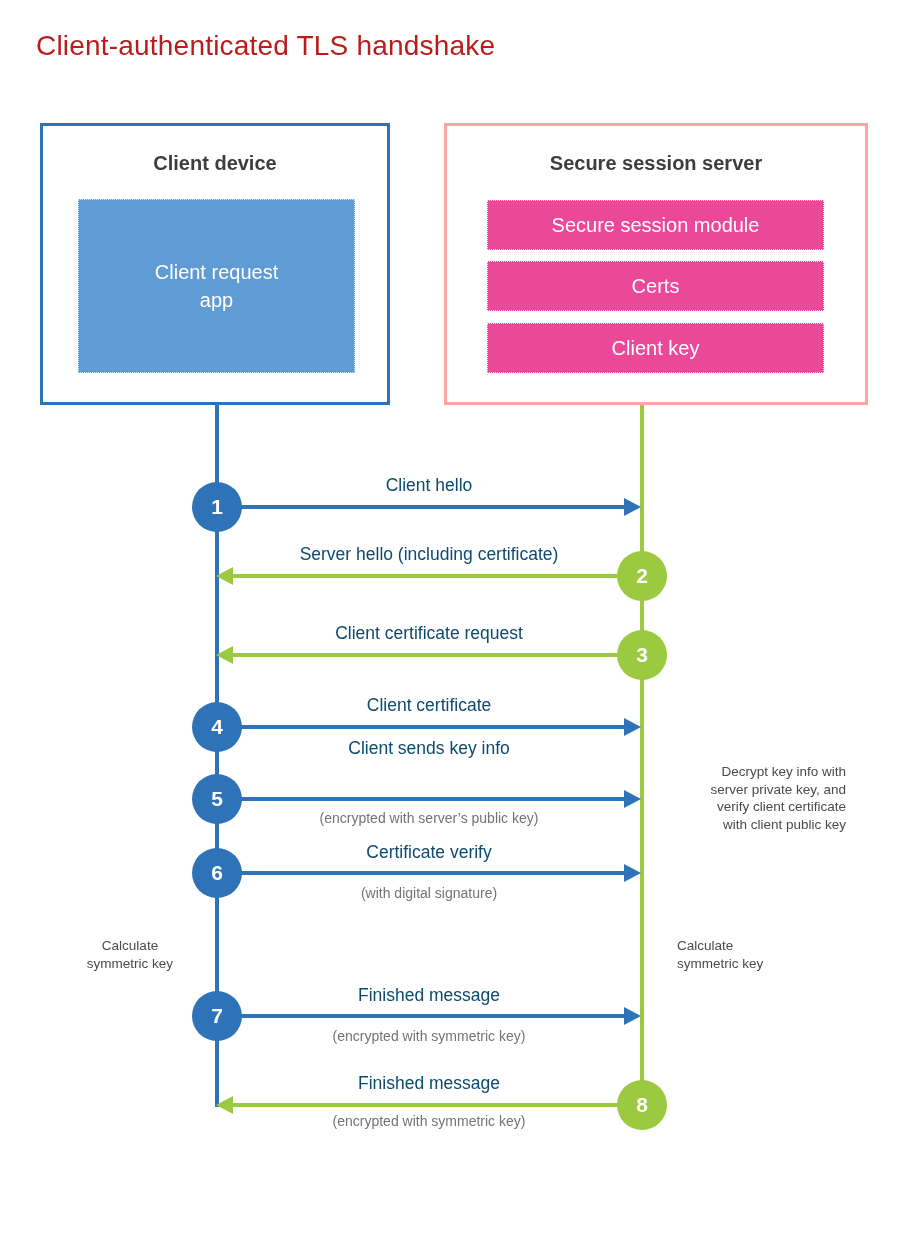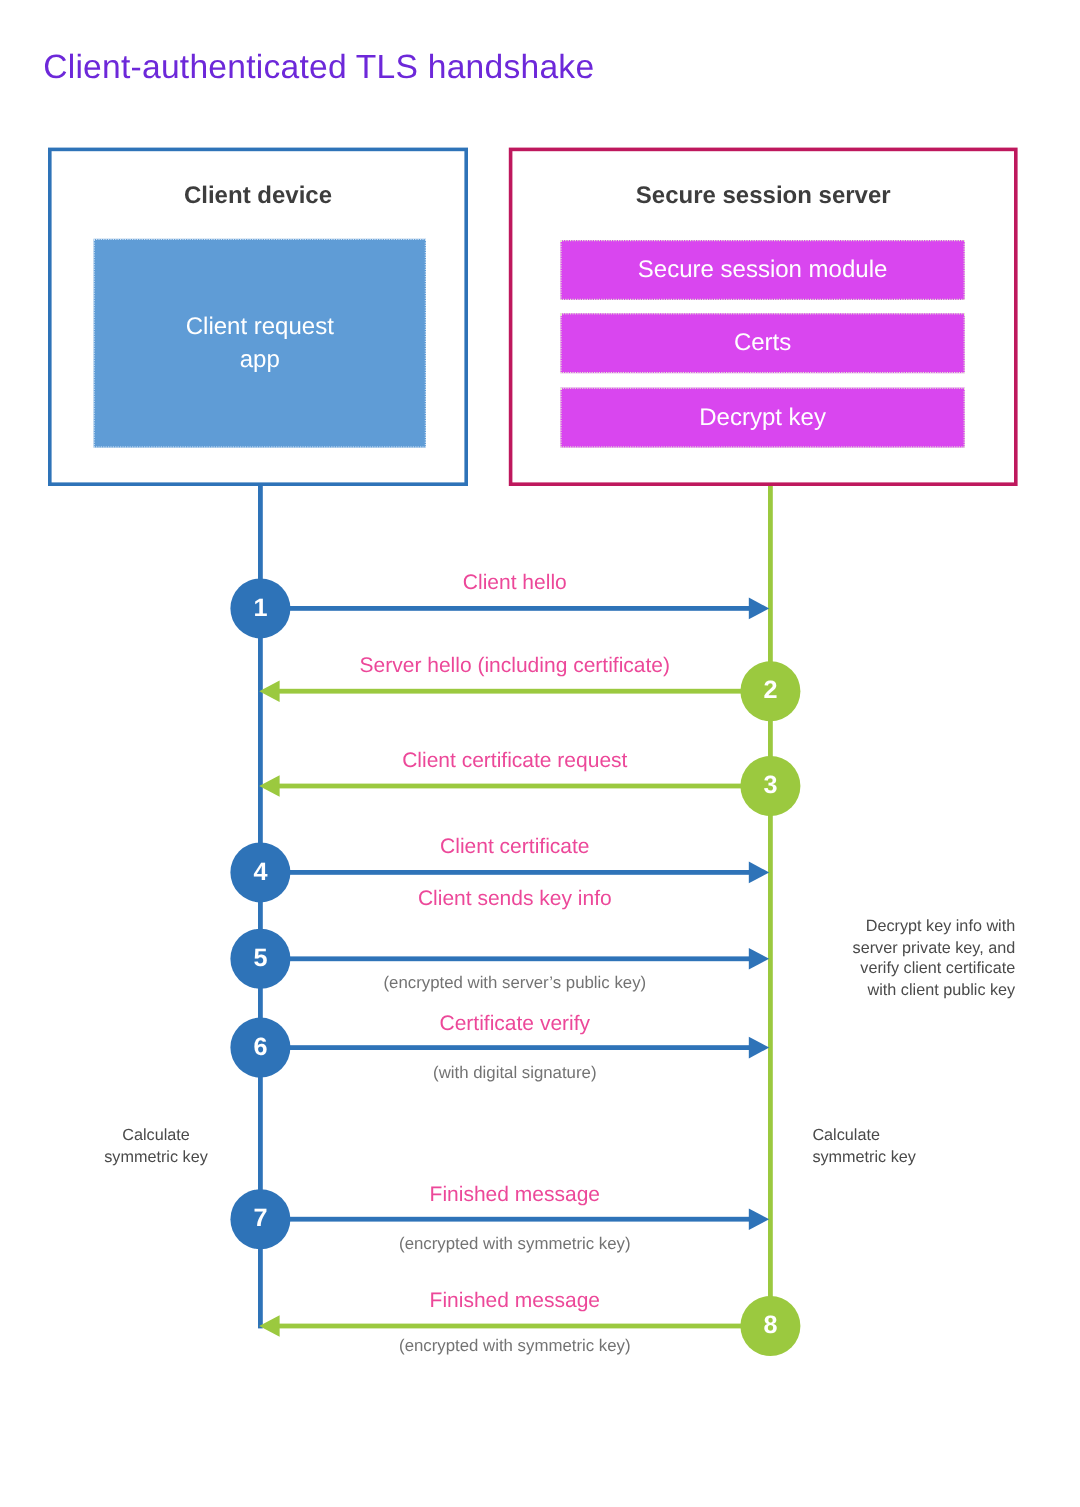--- a/index.html
+++ b/index.html
@@ -11,33 +11,32 @@
     background: #ffffff;
     font-family: "Liberation Sans", sans-serif;
     overflow: hidden;
   }
   .page-title {
     position: absolute;
     left: 36px;
     top: 30px;
     font-size: 28px;
     font-weight: 300;
-    color: #6d28d9;
+    color: #b91c1c;
     letter-spacing: 0.2px;
-    margin-top: 10px;
   }
   
   .actor {
     position: absolute;
     top: 123px;
     height: 282px;
     background: #ffffff;
   }
   .actor.client { left: 40px;  width: 350px; border: 3px solid #2e73b8; }
-  .actor.server { left: 424px; width: 424px; border: 3px solid #be185d; }
+  .actor.server { left: 444px; width: 424px; border: 3px solid #fca5a5; }
   .actor-title {
     position: absolute;
     left: 0; right: 0;
     top: 26px;
     text-align: center;
     font-size: 20px;
     font-weight: 700;
     color: #3d3d3d;
   }
   .client-app {
@@ -52,21 +51,21 @@
     text-align: center;
     color: #ffffff;
     font-size: 20px;
     line-height: 28px;
     white-space: pre-line;
   }
   .server-bar {
     position: absolute;
     left: 40px;
     width: 337px; height: 50px;
-    background: #d946ef;
+    background: #ec4899;
     border: 1px dotted #e3f0cd;
     display: flex;
     align-items: center;
     justify-content: center;
     color: #ffffff;
     font-size: 20px;
   }
   
   .lifeline { position: absolute; width: 4px; }
   .lifeline.blue  { left: 215px; top: 405px; height: 702px; background: #2e73b8; }
@@ -100,21 +99,21 @@
     border-bottom: 9px solid transparent;
     border-right: 17px solid #9bc93f;
   }
   
   .msg-label {
     position: absolute;
     left: 179px;
     width: 500px;
     text-align: center;
     font-size: 17.5px;
-    color: #ec4899;
+    color: #0c4a6e;
   }
   .msg-sub {
     position: absolute;
     left: 179px;
     width: 500px;
     text-align: center;
     font-size: 14px;
     color: #737373;
   }
   
@@ -139,21 +138,21 @@
   <div class="actor client">
     <div class="actor-title">Client device</div>
     <div class="client-app">Client request
 app</div>
   </div>
 
   <div class="actor server">
     <div class="actor-title">Secure session server</div>
     <div class="server-bar" style="top:74px">Secure session module</div>
     <div class="server-bar" style="top:135px">Certs</div>
-    <div class="server-bar" style="top:197px">Decrypt key</div>
+    <div class="server-bar" style="top:197px">Client key</div>
   </div>
 
   <div class="lifeline blue"></div>
   <div class="lifeline green"></div>
 
   <div>
     <div class="msg-label" style="top:475px">Client hello</div>
     <div class="arrow-line blue" style="left:238px; top:505px; width:392px"></div>
     <div class="arrow-head right" style="left:624px; top:498px"></div>
     <div class="circle blue" style="left:192px; top:482px">1</div>

